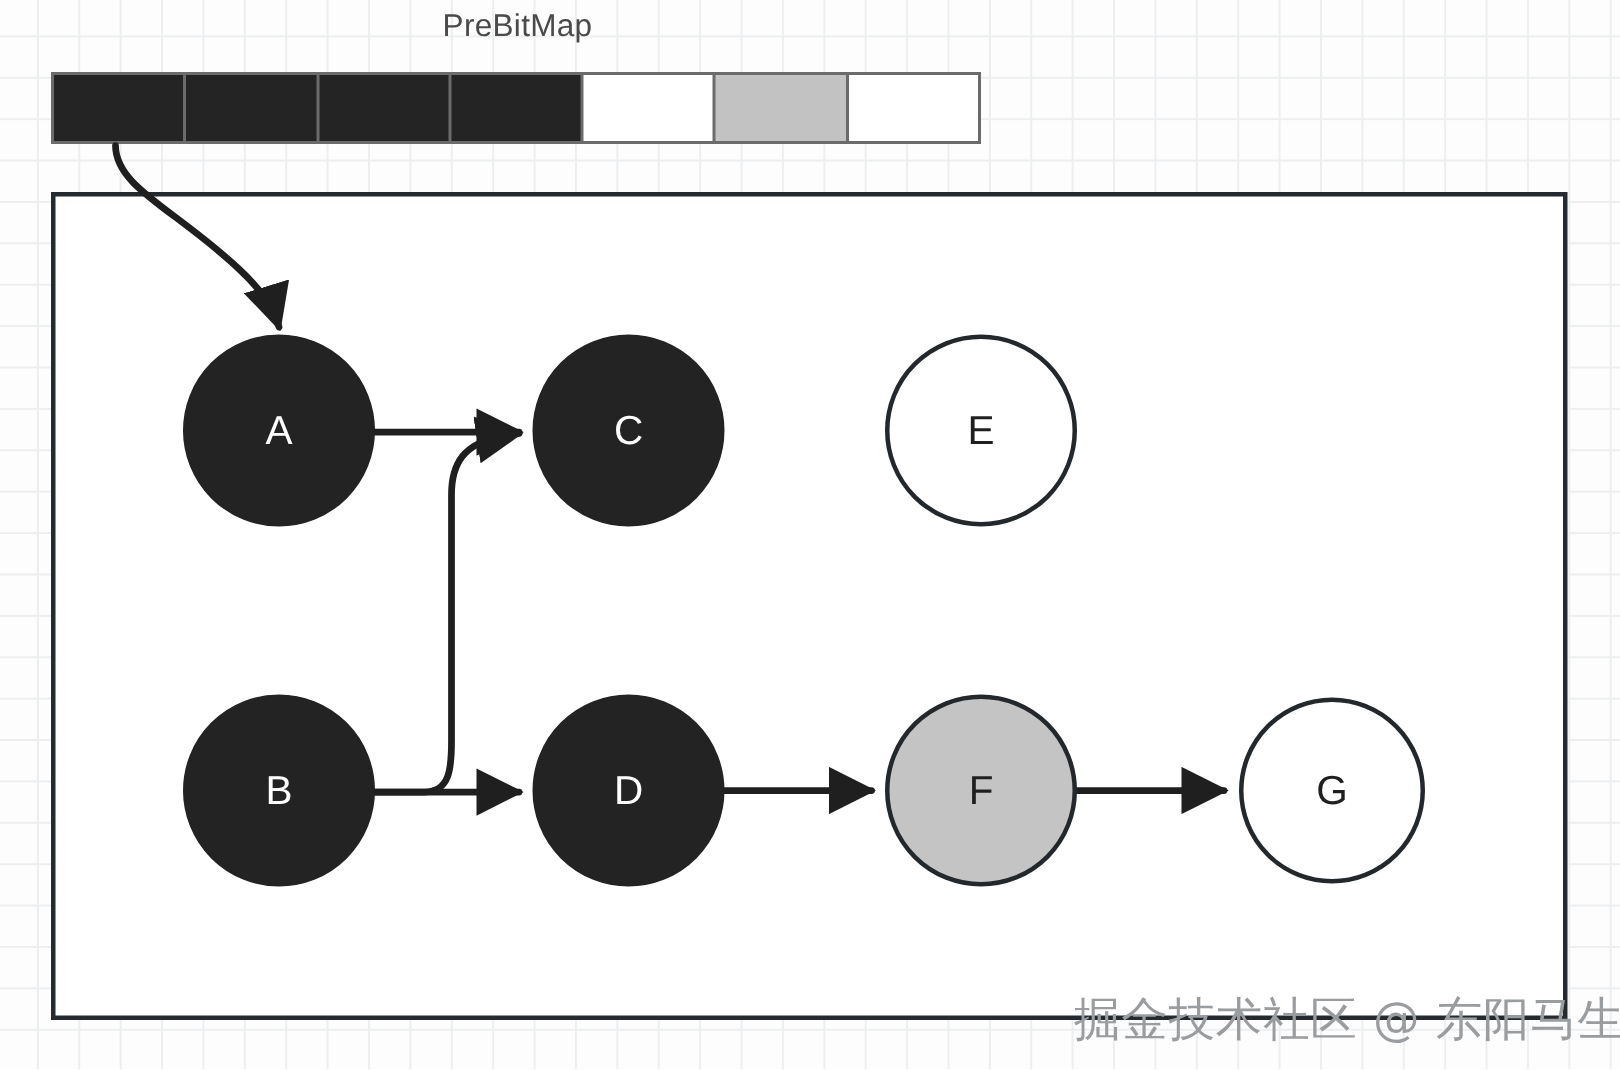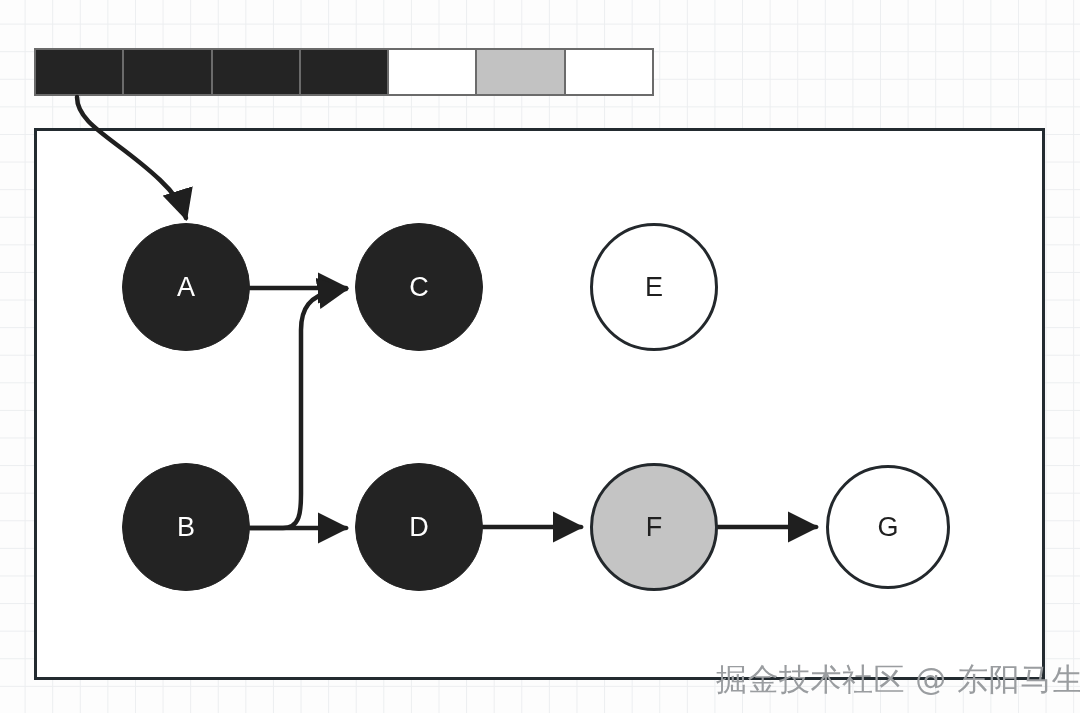--- a/index.html
+++ b/index.html
@@ -146,20 +146,21 @@
     white-space: nowrap;
     letter-spacing: 0.5px;
     font-family: "DejaVu Sans", sans-serif;
   }
 </style>
 </head>
 <body>
 
 <div id="canvas">
 
+  <div id="bitmap-title">PreBitMap</div>
 
   <div id="bitmap-strip">
     <div class="bit-cell bit-dark"></div>
     <div class="bit-cell bit-dark"></div>
     <div class="bit-cell bit-dark"></div>
     <div class="bit-cell bit-dark"></div>
     <div class="bit-cell bit-white"></div>
     <div class="bit-cell bit-gray"></div>
     <div class="bit-cell bit-white"></div>
   </div>

